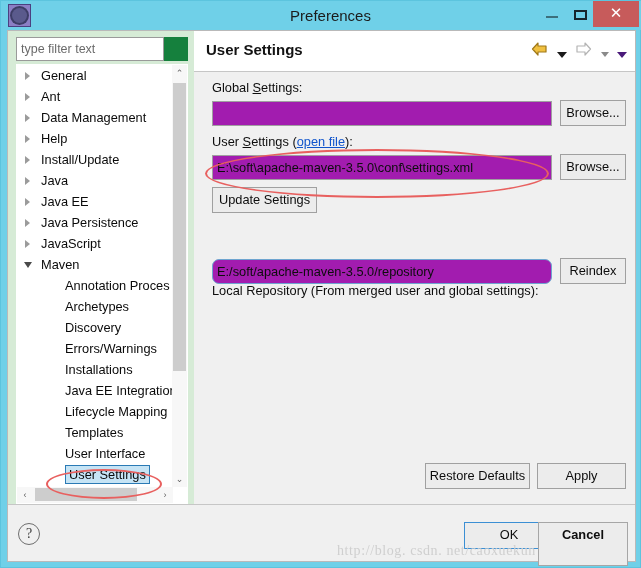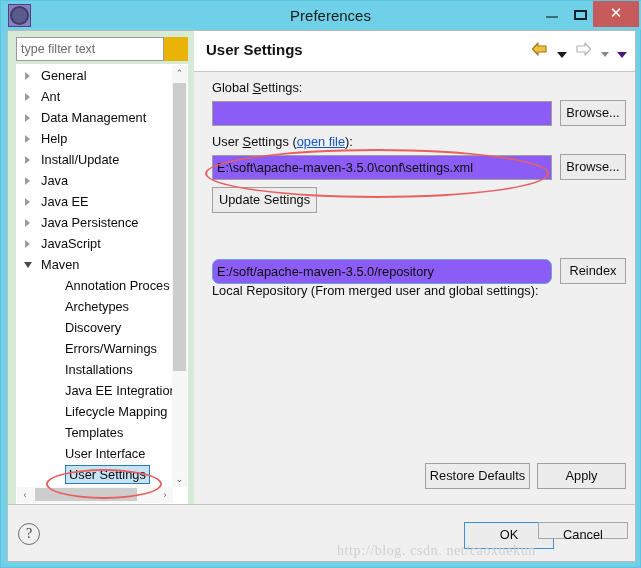--- a/index.html
+++ b/index.html
@@ -117,21 +117,21 @@
     left: 0; top: 0;
     width: 186px;
     height: 473px;
     background: #d6ebd6;
     box-sizing: border-box;
   }
   #filter-wrap {
     position: absolute;
     left: 8px; top: 6px;
     width: 172px; height: 24px;
-    background: #eab308;
+    background: #15803d;
   }
   #filter-input {
     position: absolute;
     left: 0; top: 0;
     width: 148px; height: 24px;
     box-sizing: border-box;
     border: 1px solid #9a9a9a;
     background: #ffffff;
     font-size: 12.5px;
     font-family: "Liberation Sans", sans-serif;
@@ -305,21 +305,21 @@
     font-size: 12.8px;
     color: #0d0d0d;
     font-family: "Liberation Sans", sans-serif;
   }
   .field-label u { text-decoration: underline; }
   .text-field {
     position: absolute;
     height: 25px;
     box-sizing: border-box;
     border: 1px solid #a0a0a0;
-    background: #8b5cf6;
+    background: #a21caf;
     font-size: 12.8px;
     font-family: "Liberation Sans", sans-serif;
     color: #0d0d0d;
     padding: 10px 4px;
     outline: none;
   }
   .text-field.blue-border { border-color: #6ea5d0; border-radius: 7px; }
   .btn {
     position: absolute;
     box-sizing: border-box;
@@ -379,23 +379,24 @@
     position: absolute;
     left: 432px; top: 17px;
     width: 90px; height: 27px;
     border: 1px solid #3b8fd4;
     background: #ececec;
     margin-left: 24px;
   }
   #btn-cancel {
     position: absolute;
     left: 530px; top: 17px;
-    width: 90px; height: 17px;
+    width: 90px; height: 44px;
     border: 1px solid #a6a6a6;
     background: #ececec;
+    font-weight: bold;
   }
   #watermark {
     position: absolute;
     left: 336px; top: 542px;
     font-size: 14px;
     color: #cfcfcf;
     font-family: "Liberation Serif", serif;
     letter-spacing: 0.6px;
     white-space: nowrap;
   }

